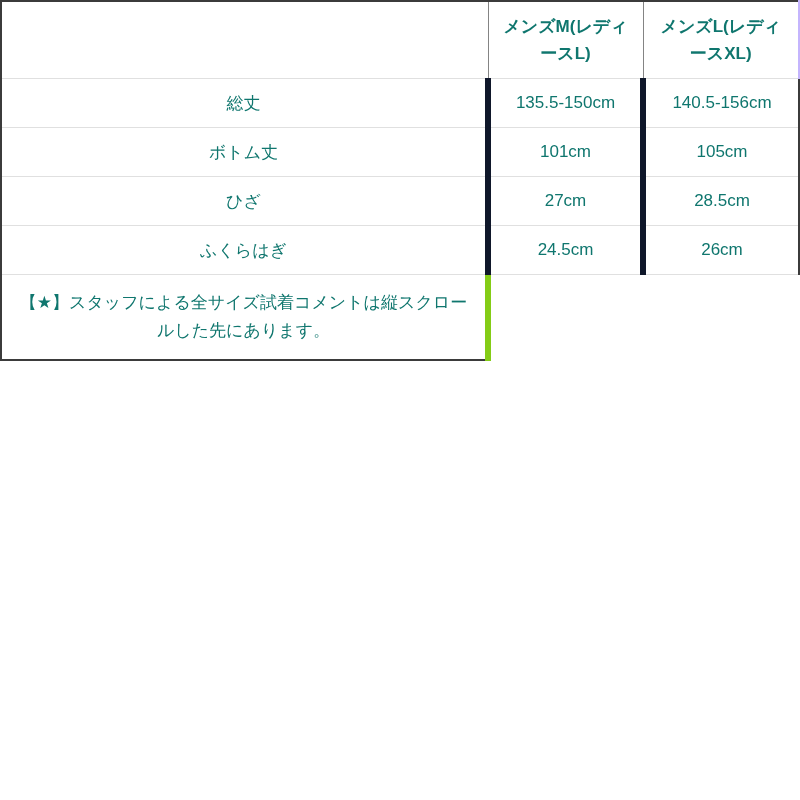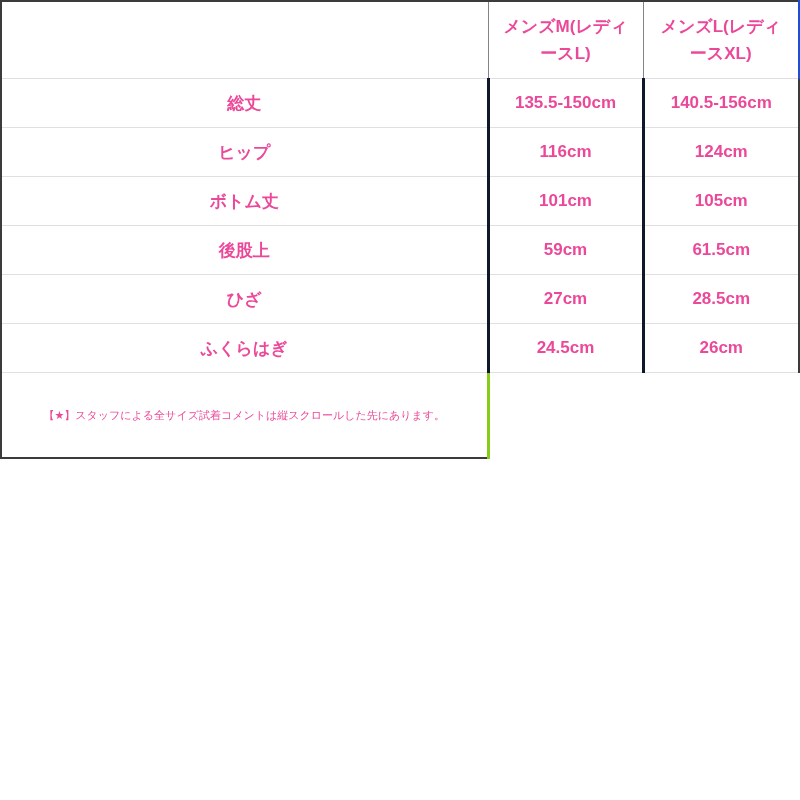--- a/index.html
+++ b/index.html
@@ -19,57 +19,56 @@
   }
   col.c1 { width: 487px; }
   col.c2 { width: 155px; }
   col.c3 { width: 156px; }
 
   th, td {
     text-align: center;
     vertical-align: middle;
     font-size: 17px;
     padding: 0;
-    color: #ec4899;
+    color: #0f766e;
   }
 
   
   thead th {
     font-weight: bold;
     height: 68px;
     border-top: 2px solid #3b3b3b;
     border-bottom: 1px solid #e0e0e0;
     line-height: 1.6;
     padding: 4px 10px;
     word-break: break-all;
   }
   thead th:first-child { border-left: 2px solid #3b3b3b; }
   thead th:nth-child(2), thead th:nth-child(3) { border-left: 1px solid #848484; }
-  thead th:last-child { border-right: 2px solid #1d4ed8; margin-top: 44px; }
+  thead th:last-child { border-right: 2px solid #c4b5fd; margin-top: 44px; }
 
   
   tbody td {
     height: 48px;
     border-bottom: 1px solid #e0e0e0;
-    font-weight: bold;
   }
   tbody td:first-child { border-left: 2px solid #3b3b3b; }
-  tbody td:nth-child(2), tbody td:nth-child(3) { border-left: 3px solid #0f172a; }
+  tbody td:nth-child(2), tbody td:nth-child(3) { border-left: 6px solid #0f172a; }
   tbody td:last-child { border-right: 2px solid #3b3b3b; }
 
   
   tfoot td { border: none; }
   tfoot td.footnote {
     height: 72px;
     border-left: 2px solid #3b3b3b;
-    border-right: 3px solid #84cc16;
+    border-right: 6px solid #84cc16;
     border-bottom: 2px solid #3b3b3b;
     padding: 6px 14px;
     line-height: 1.65;
-    font-size: 11px;
+    font-size: 17px;
     word-break: break-all;
   }
 </style>
 </head>
 <body>
 
 <table class="size-table">
   <colgroup>
     <col class="c1">
       <col class="c2">
@@ -82,33 +81,23 @@
       <th>メンズL(レディースXL)</th>
     </tr>
   </thead>
   <tbody>
     <tr>
       <td>総丈</td>
       <td>135.5-150cm</td>
       <td>140.5-156cm</td>
     </tr>
     <tr>
-      <td>ヒップ</td>
-      <td>116cm</td>
-      <td>124cm</td>
-    </tr>
-    <tr>
       <td>ボトム丈</td>
       <td>101cm</td>
       <td>105cm</td>
-    </tr>
-    <tr>
-      <td>後股上</td>
-      <td>59cm</td>
-      <td>61.5cm</td>
     </tr>
     <tr>
       <td>ひざ</td>
       <td>27cm</td>
       <td>28.5cm</td>
     </tr>
     <tr>
       <td>ふくらはぎ</td>
       <td>24.5cm</td>
       <td>26cm</td>

